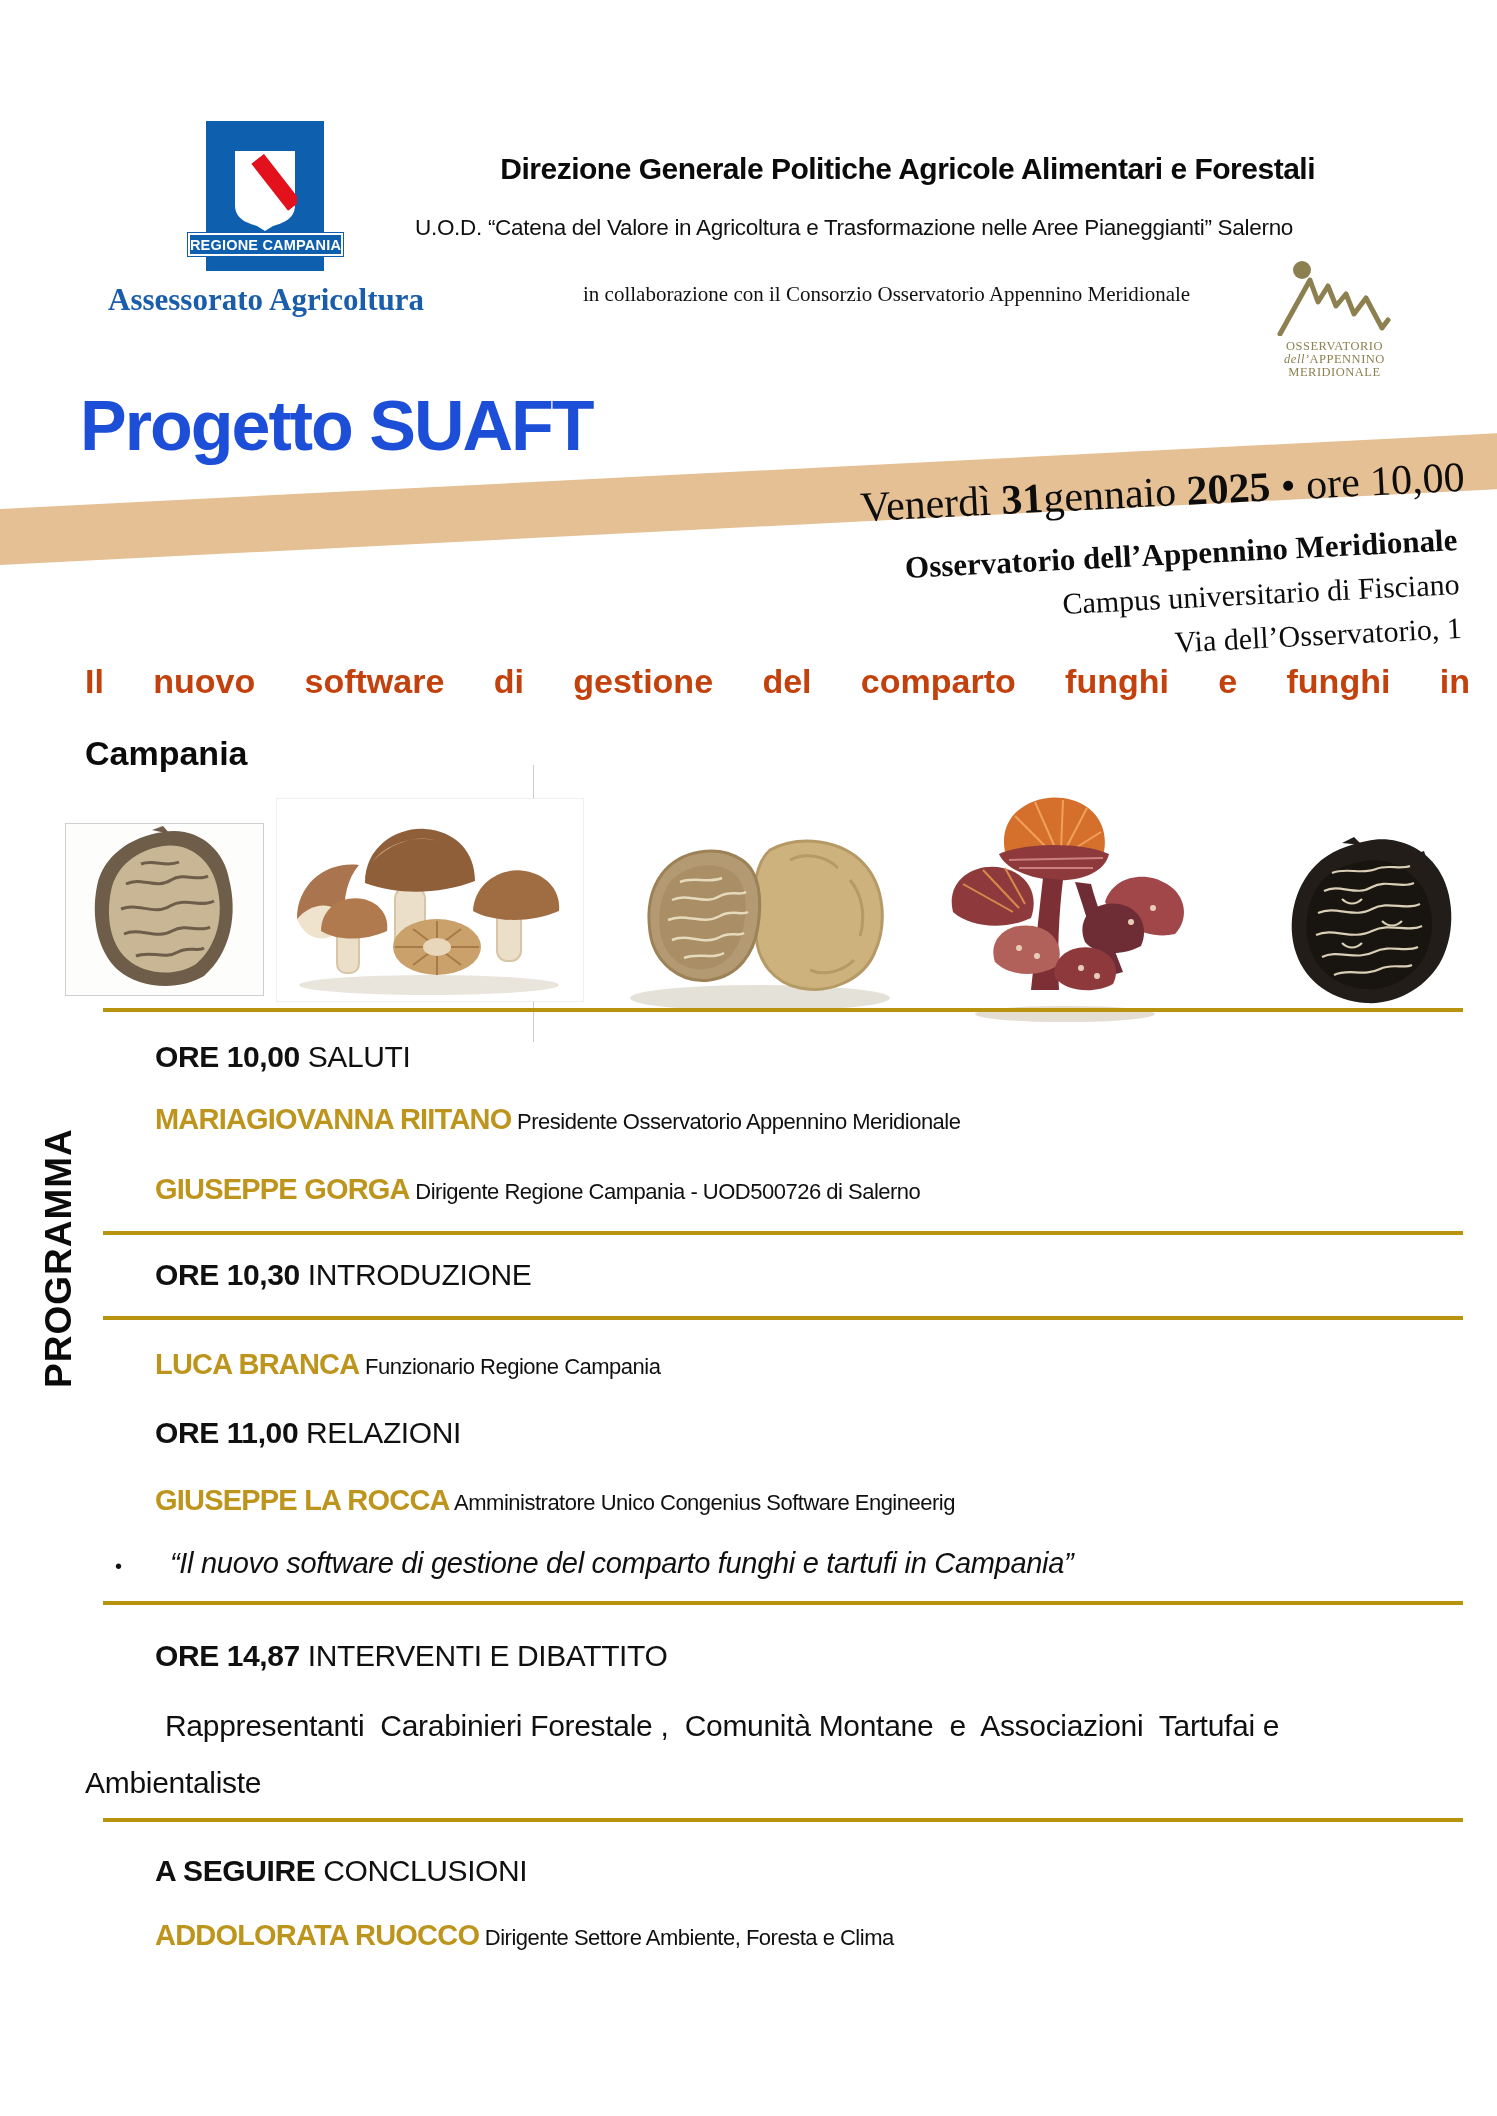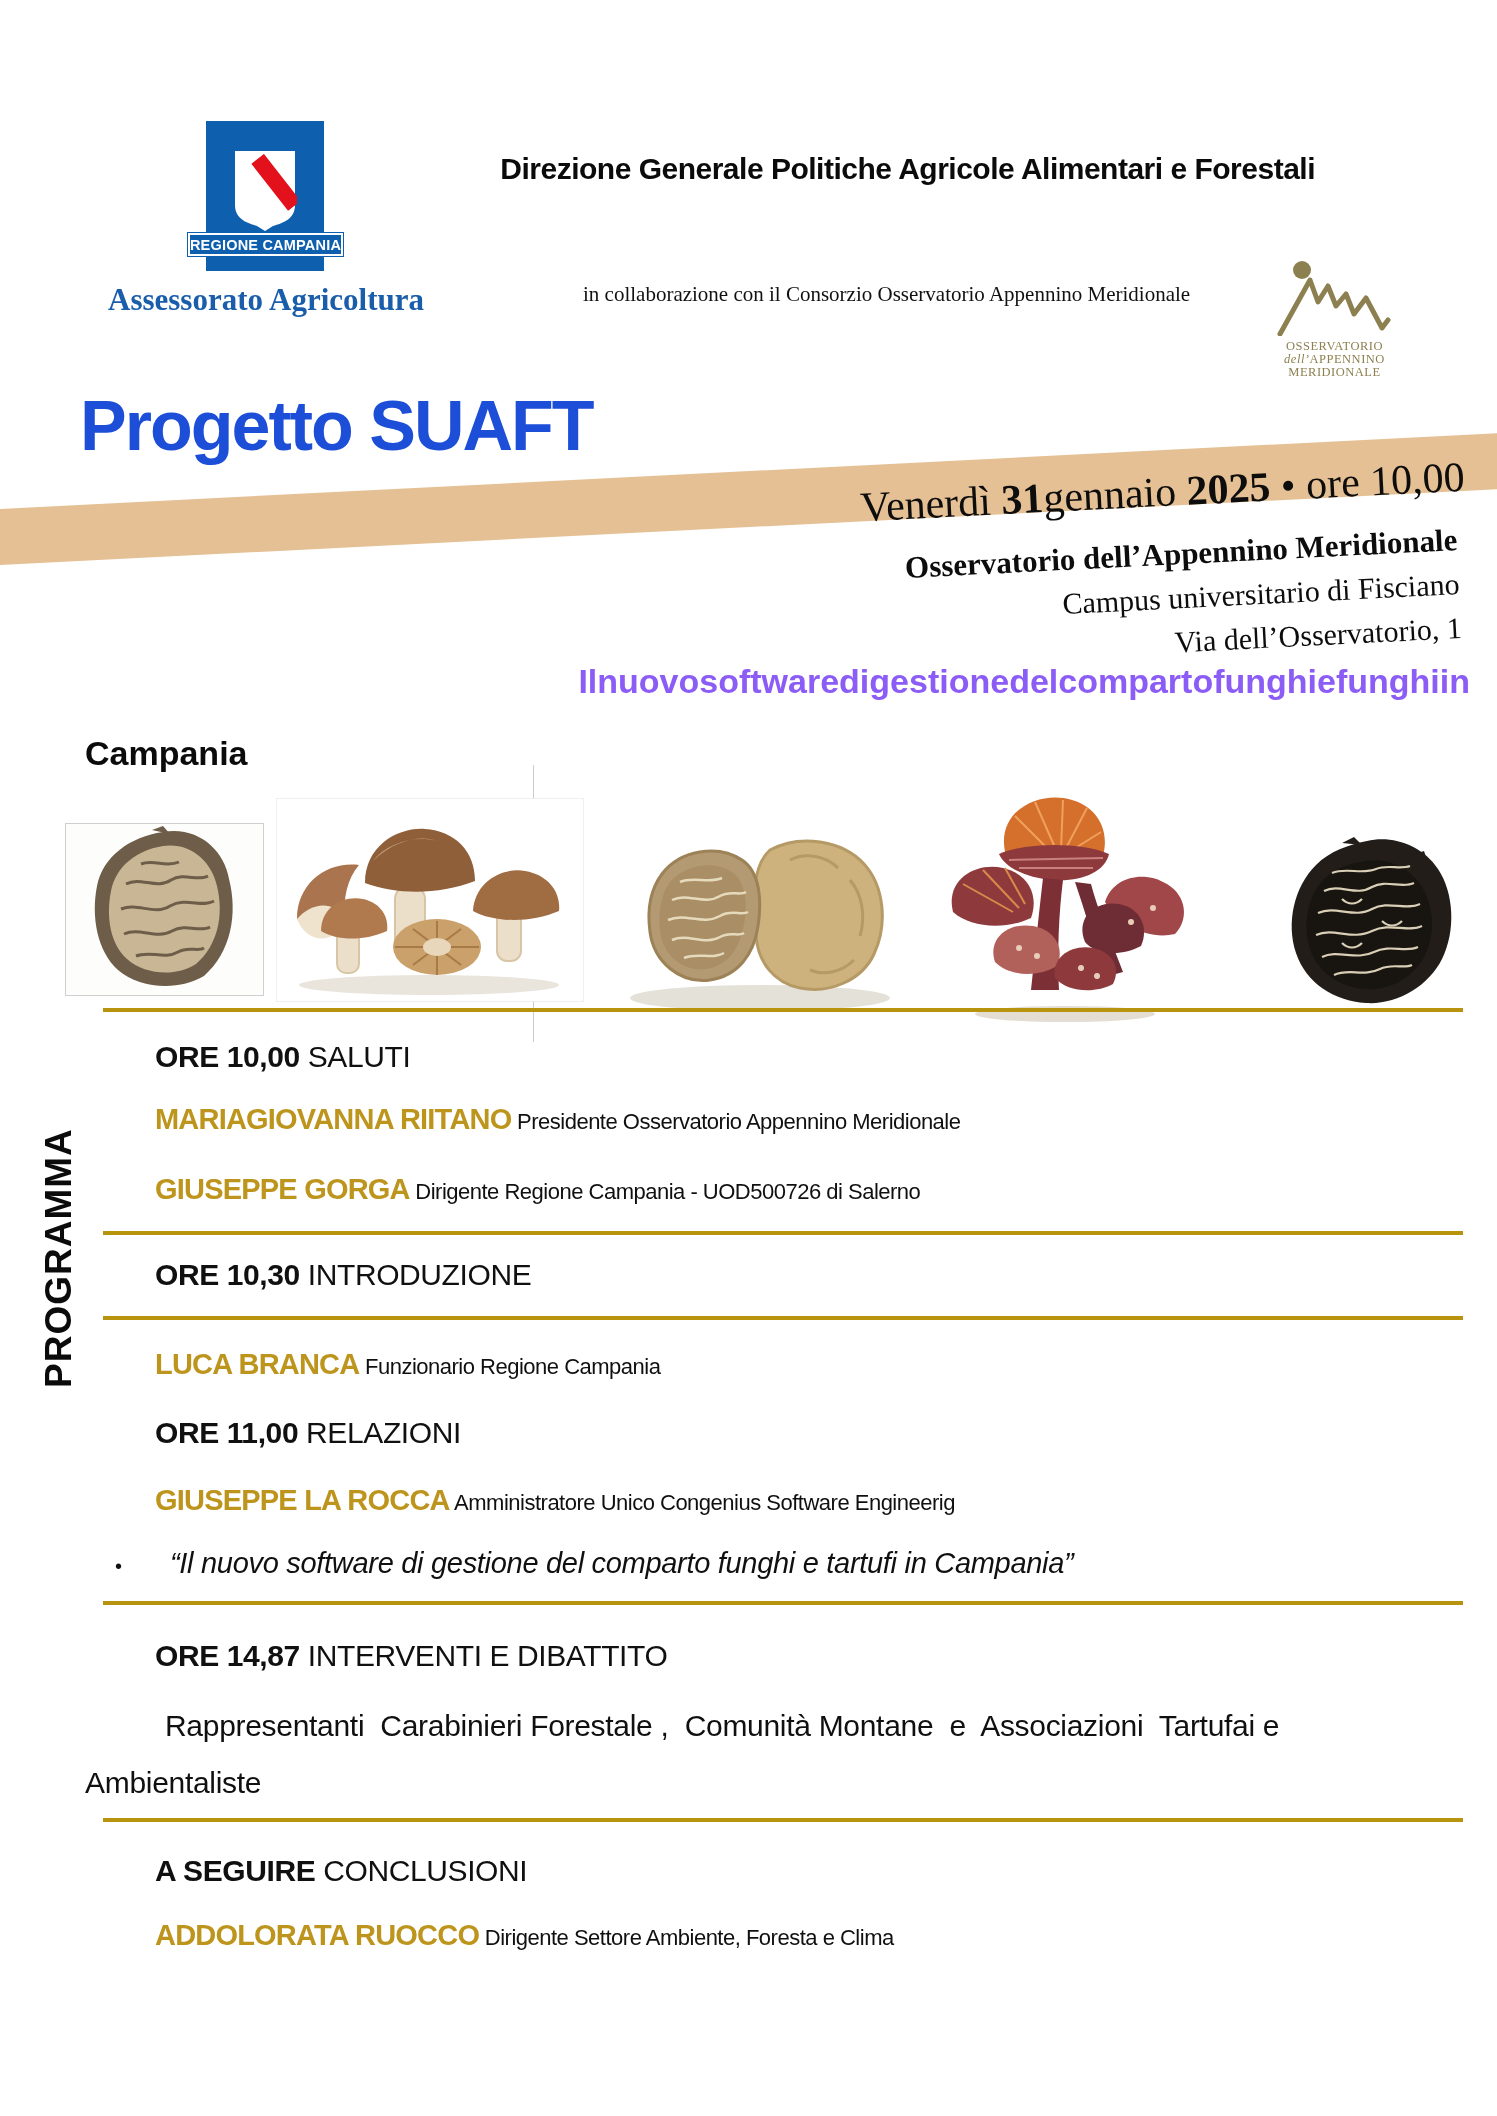--- a/index.html
+++ b/index.html
@@ -44,22 +44,22 @@
   .venue{
     left:590px;top:540px;width:870px;text-align:right;
     transform:rotate(-2.9deg);
     font-family:"Liberation Serif",serif;color:#0d0d0d;line-height:44px;white-space:nowrap;
   }
   .venue .v1{font-weight:700;font-size:31px;}
   .venue .v2,.venue .v3{font-size:30px;}
 
   
   .main-title-l1{
-    left:85px;top:662px;width:1385px;display:flex;justify-content:flex-end;
-    font-weight:700;font-size:34px;color:#8b5cf6;
+    left:85px;top:662px;width:1385px;display:flex;justify-content:space-between;
+    font-weight:700;font-size:34px;color:#c2410c;
   }
   .main-title-l2{left:85px;top:734px;font-weight:700;font-size:34px;color:#0b0b0b;}
 
   
   .vline{left:533px;top:765px;width:1px;height:277px;background:#cccccc;}
   .photo{display:block;}
   .photo-box1{left:65px;top:823px;width:197px;height:171px;border:1px solid #cfcfcf;background:#fdfdfc;}
   .photo-box2{left:276px;top:798px;width:306px;height:202px;background:#ffffff;border:1px solid #f0efee;}
 
   
@@ -93,20 +93,21 @@
       </clipPath>
         </defs>
       <path d="M2,2 H62 V56 C62,70 50,74 40,77 L32,82 L24,77 C14,74 2,70 2,56 Z" fill="#ffffff"></path>
       <rect x="-20" y="20" width="120" height="16" transform="rotate(52 32 42)" fill="#e3111b" clip-path="url(#shieldClip)"></rect>
     </svg>
   </div>
   <div class="abs rc-label">REGIONE CAMPANIA</div>
   <div class="abs assessorato">Assessorato Agricoltura</div>
 
   <div class="abs dg-title">Direzione Generale Politiche Agricole Alimentari e Forestali</div>
+  <div class="abs uod">U.O.D. “Catena del Valore in Agricoltura e Trasformazione nelle Aree Pianeggianti” Salerno</div>
   <div class="abs collab">in collaborazione con il Consorzio Osservatorio Appennino Meridionale</div>
 
   <div class="abs oam-logo">
     <svg width="130" height="78" viewBox="0 0 130 78">
       <circle cx="32" cy="12" r="9" fill="#8d8050"></circle>
       <path d="M10,76 L40,22 L48,44 L58,28 L66,48 L76,36 L84,56 L96,40 L112,70 L118,62" fill="none" stroke="#8d8050" stroke-width="5" stroke-linejoin="round" stroke-linecap="round"></path>
     </svg>
     <div class="oam-text">
       <div>OSSERVATORIO</div>
       <div><span class="it">dell’</span><span>APPENNINO</span></div>

